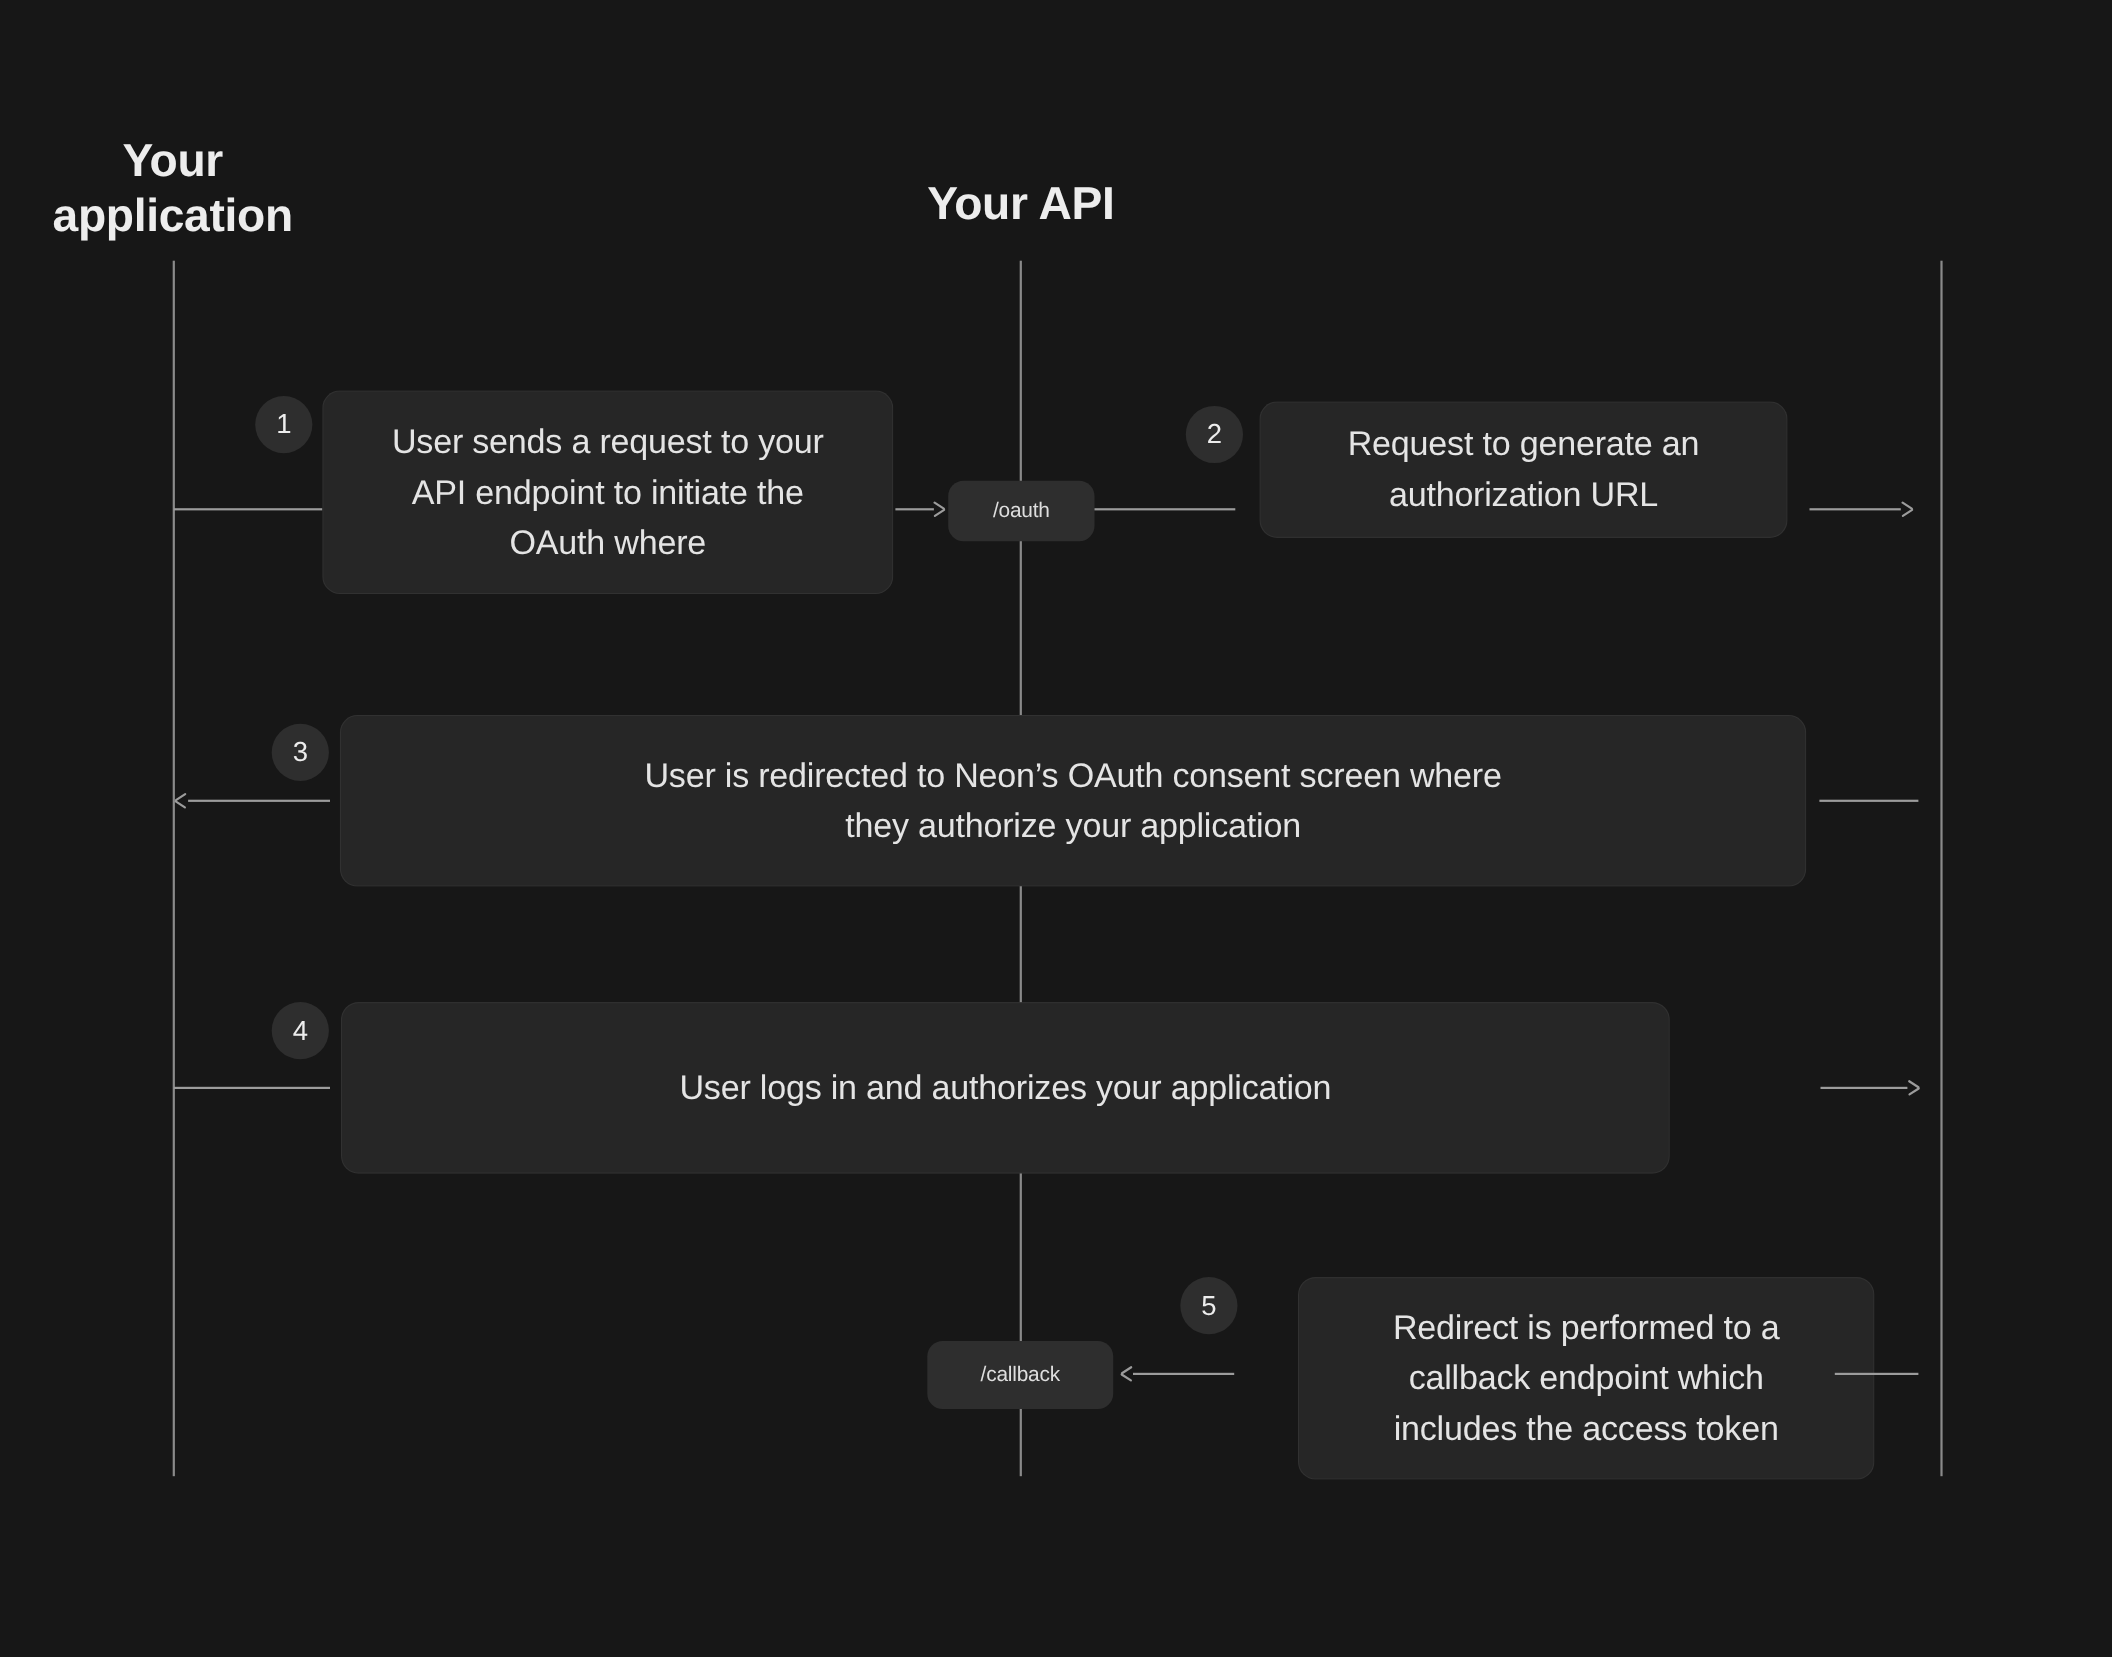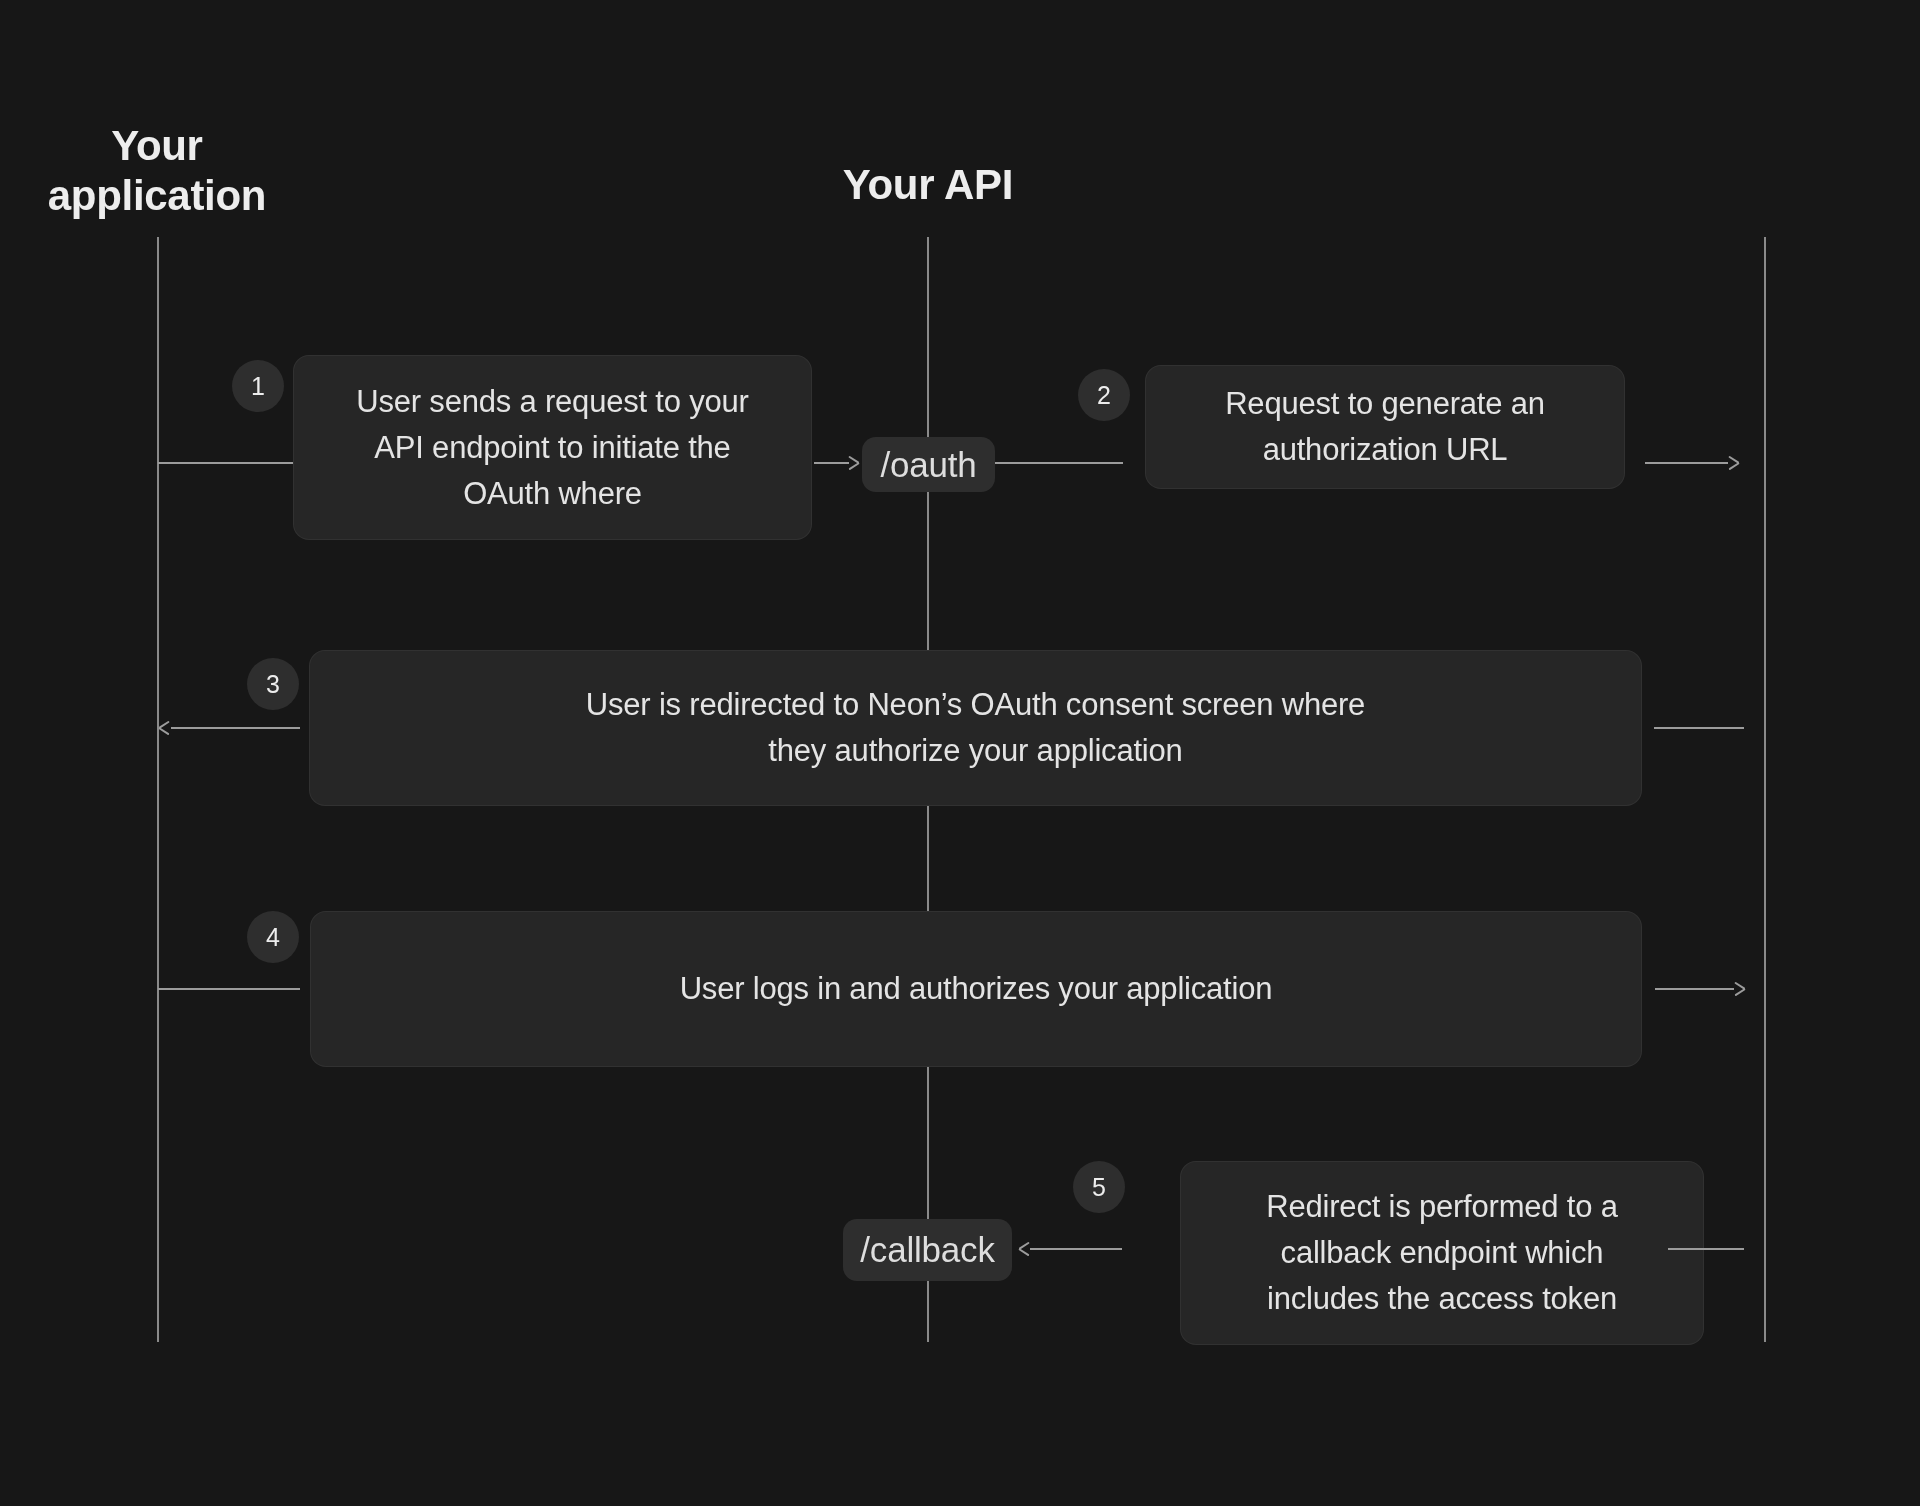--- a/index.html
+++ b/index.html
@@ -34,21 +34,21 @@
     white-space:pre-line;letter-spacing:-0.2px;
   }
   .num-circle{
     position:absolute;width:52px;height:52px;border-radius:50%;
     background:var(--circle);display:flex;align-items:center;justify-content:center;
     color:var(--head);font-size:25px;font-weight:500;
   }
   .endpoint-badge{
     position:absolute;background:var(--badge);border-radius:14px;
     display:flex;align-items:center;justify-content:center;
-    color:#dedede;font-size:35px;letter-spacing:-0.2px;box-sizing:border-box;
+    color:#dedede;font-size:19px;letter-spacing:-0.2px;box-sizing:border-box;
   }
   .cline{position:absolute;height:1.5px;background:var(--line);}
   .ah{position:absolute;width:14px;height:16px;}
   .ah::before,.ah::after{
     content:"";position:absolute;width:12px;height:1.5px;background:var(--line);
     border-radius:1px;top:7.25px;
   }
   .ah-r::before,.ah-r::after{right:1px;transform-origin:100% 50%;}
   .ah-r::before{transform:rotate(33deg);}
   .ah-r::after{transform:rotate(-33deg);}
@@ -92,21 +92,21 @@
   <div class="ah ah-l" style="left:158px;top:720px;"></div>
   <div class="cline" style="left:171px;top:727.25px;width:129px;"></div>
   <div class="msg-box" style="left:309px;top:650px;width:1333px;height:156px;">
     <div class="msg-text">User is redirected to Neon’s OAuth consent screen where
 they authorize your application</div>
   </div>
   <div class="num-circle" style="left:247px;top:658px;">3</div>
   <div class="cline" style="left:1654px;top:727.25px;width:90px;"></div>
 
   <div class="cline" style="left:158px;top:988.25px;width:142px;"></div>
-  <div class="msg-box" style="left:310px;top:911px;width:1332px;height:156px;">
+  <div class="msg-box" style="left:310px;top:911px;width:1208px;height:156px;">
     <div class="msg-text">User logs in and authorizes your application</div>
   </div>
   <div class="num-circle" style="left:247px;top:911px;">4</div>
   <div class="cline" style="left:1655px;top:988.25px;width:79px;"></div>
   <div class="ah ah-r" style="left:1732px;top:981px;"></div>
 
   <div class="endpoint-badge" style="left:843px;top:1219px;width:169px;height:62px;">/callback</div>
   <div class="ah ah-l" style="left:1018px;top:1241px;"></div>
   <div class="cline" style="left:1030px;top:1248.25px;width:92px;"></div>
   <div class="msg-box" style="left:1132px;top:1161px;width:524px;height:184px;margin-left:48px;">

